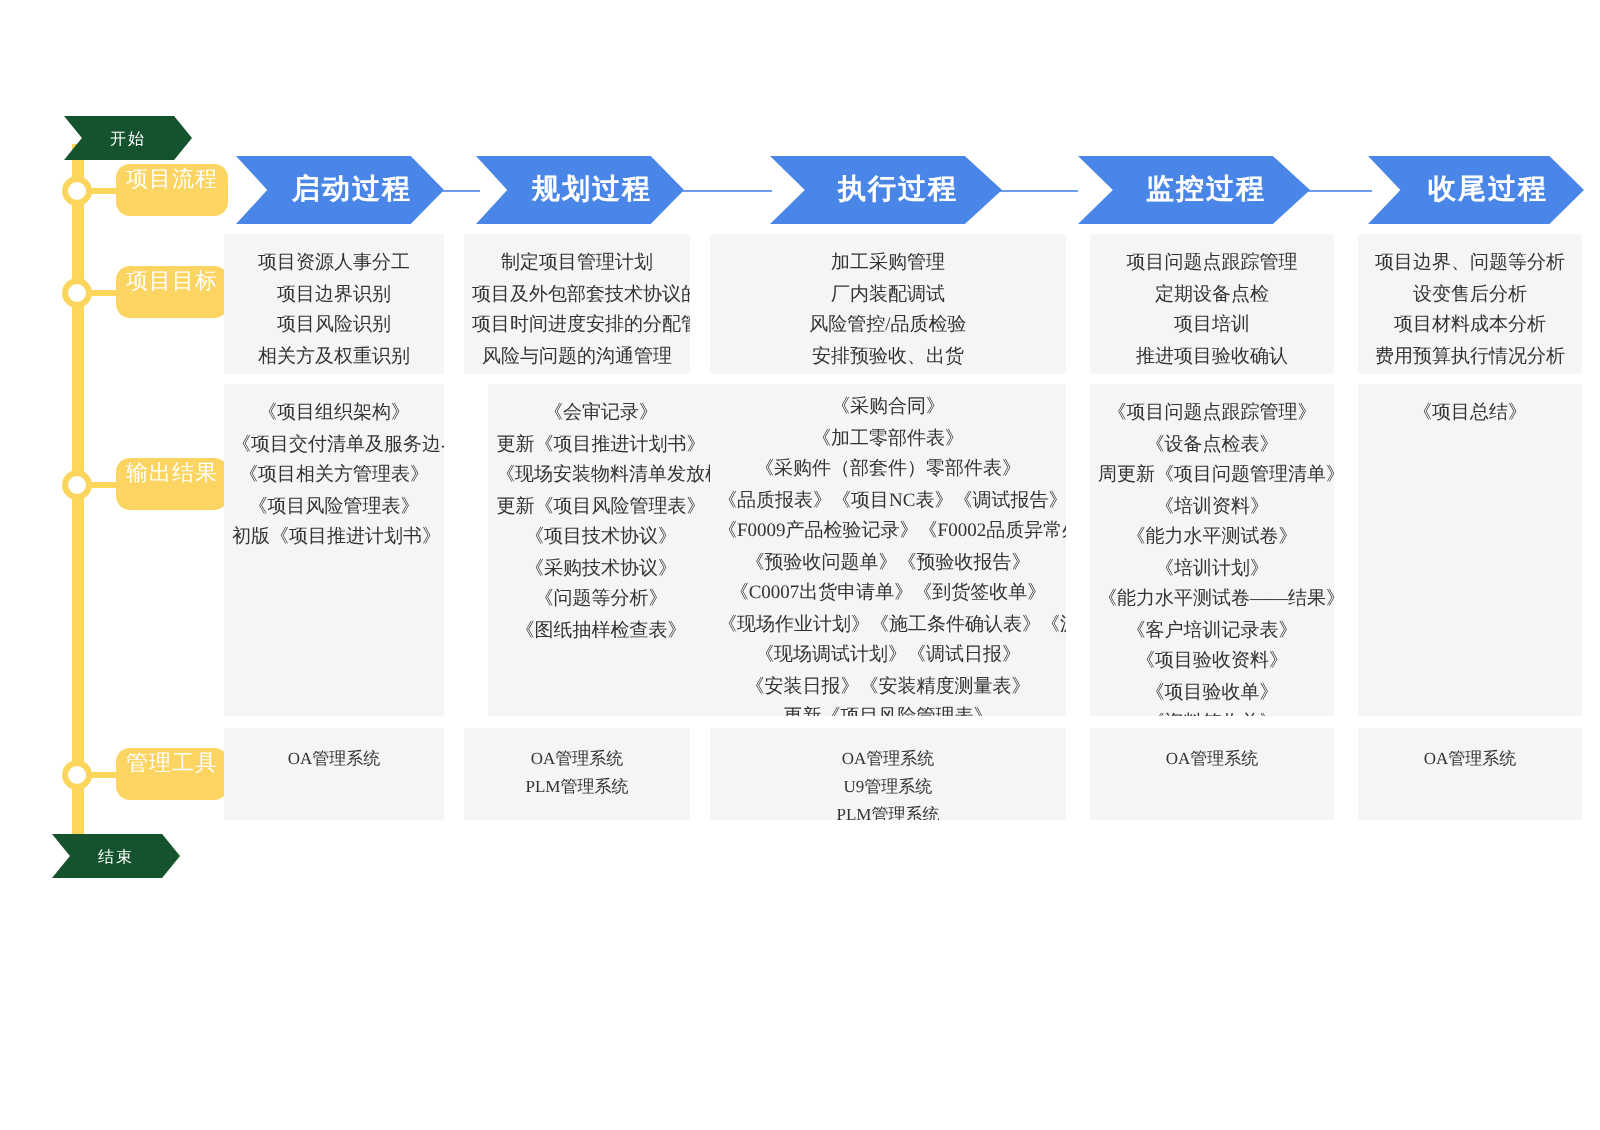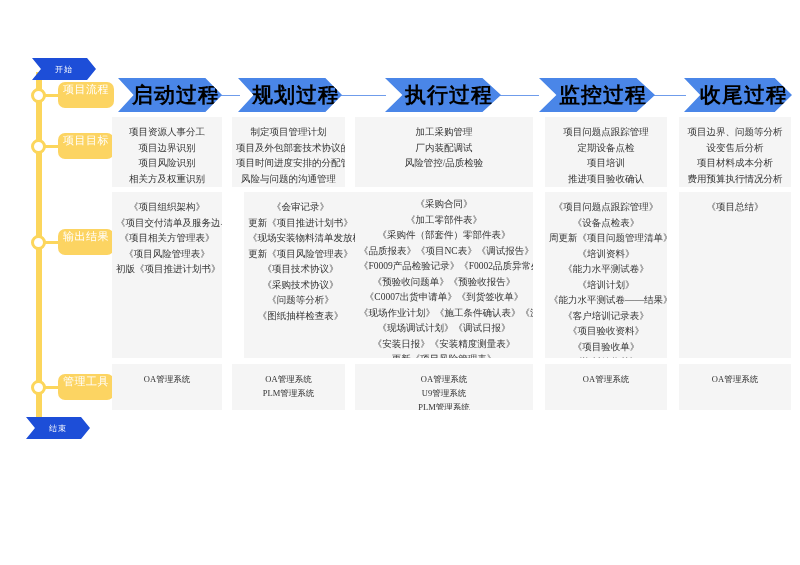--- a/index.html
+++ b/index.html
@@ -28,21 +28,21 @@
     left: 36px;
     top: 72px;
     width: 6px;
     height: 352px;
     background: #fcd65c;
   }
   .ribbon {
     position: absolute;
     height: 22px;
     width: 64px;
-    background: #1d4ed8;
+    background: #14532d;
     color: #ffffff;
     font-size: 8px;
     font-family: "Liberation Sans", sans-serif;
     display: flex;
     align-items: center;
     justify-content: center;
     letter-spacing: 1px;
     clip-path: polygon(0 0, 86% 0, 100% 50%, 86% 100%, 0 100%, 14% 50%);
   }
   .ribbon-start { left: 32px; top: 58px; }
@@ -80,22 +80,22 @@
     justify-content: center;
     letter-spacing: 0.5px;
   }
 
   
   .chev {
     position: absolute;
     top: 78px;
     height: 34px;
     background: #4a86e8;
-    color: #000000;
-    font-size: 21px;
+    color: #ffffff;
+    font-size: 14px;
     font-weight: bold;
     display: flex;
     align-items: center;
     justify-content: center;
     padding-left: 12px;
     box-sizing: border-box;
     clip-path: polygon(0 0, 84% 0, 100% 50%, 84% 100%, 0 100%, 15% 50%);
     letter-spacing: 1px;
   }
   .chev-connector {
@@ -212,20 +212,21 @@
     <div class="line">PLM管理系统</div>
   </div>
 
   <div class="chev" style="left:385px;width:116px">
     <span>执行过程</span>
   </div>
   <div class="cbox goals" style="left:355px;width:178px">
     <div class="line">加工采购管理</div>
     <div class="line">厂内装配调试</div>
     <div class="line">风险管控/品质检验</div>
+    <div class="line">安排预验收、出货</div>
 
   </div>
   <div class="cbox outputs" style="left:355px;width:178px;padding-top:5px">
     <div class="line">《采购合同》</div>
     <div class="line">《加工零部件表》</div>
     <div class="line">《采购件（部套件）零部件表》</div>
     <div class="line">《品质报表》《项目NC表》《调试报告》</div>
     <div class="line">《F0009产品检验记录》《F0002品质异常处理单》</div>
     <div class="line">《预验收问题单》《预验收报告》</div>
     <div class="line">《C0007出货申请单》《到货签收单》</div>

